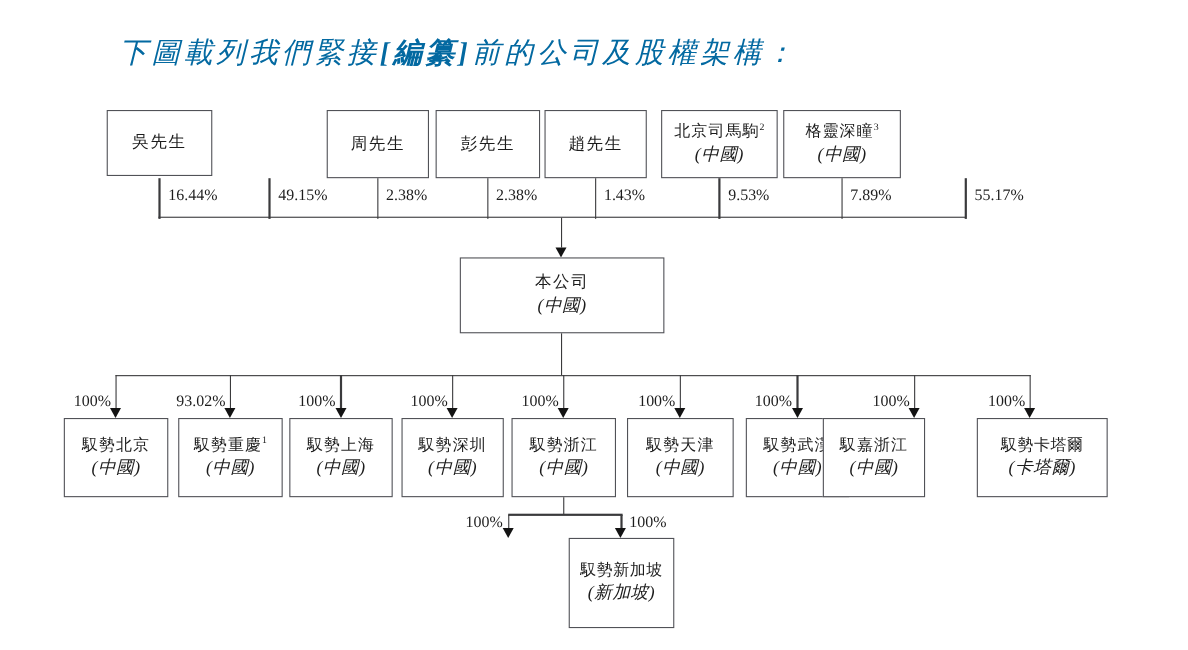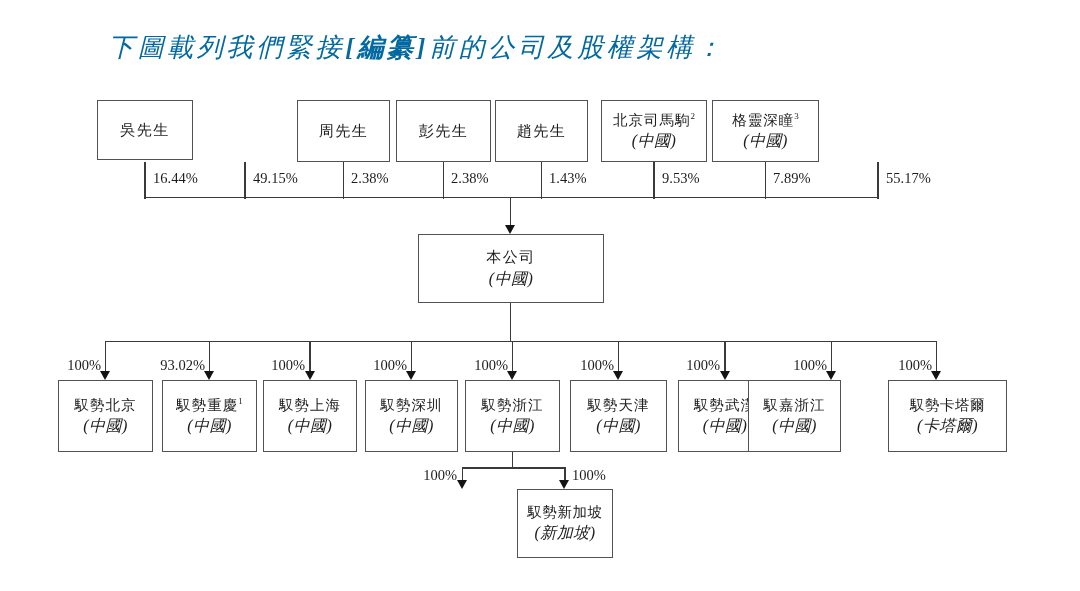--- a/index.html
+++ b/index.html
@@ -159,18 +159,18 @@
   <div class="vl" style="left:511.8px;top:452px;height:16px"></div>
   <div class="hl" style="left:462px;top:467.3px;width:103.5px"></div>
   <div class="vl" style="left:461.8px;top:468px;height:12.5px"></div>
   <div class="ah" style="left:457px;top:479.5px"></div>
   <div class="vl" style="left:564.2px;top:468px;height:12.5px"></div>
   <div class="ah" style="left:559.4px;top:479.5px"></div>
 
   <div class="pct ra" style="left:377px;top:467px;width:80px">100%</div>
   <div class="pct" style="left:572px;top:467px">100%</div>
 
-  <div class="node" style="left:517px;top:489px;width:96px;height:69px">
+  <div class="node" style="left:517px;top:489px;width:96px;height:82px">
     <div class="nm2" style="letter-spacing:0.5px"><span>馭勢新加坡</span></div>
     <div class="rg">(新加坡)</div>
   </div>
 
 </div>
 
 </body></html>

